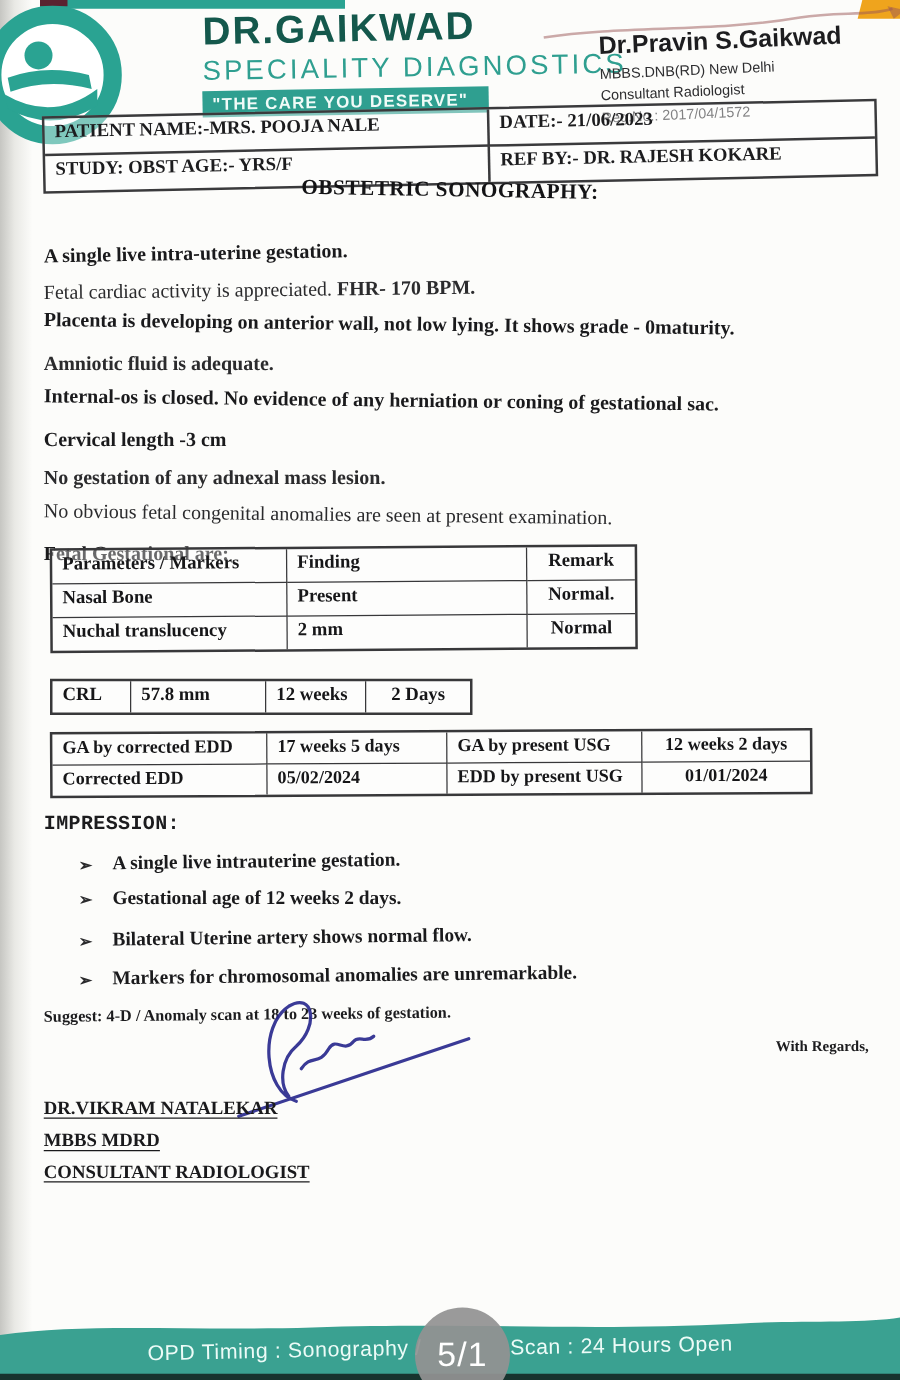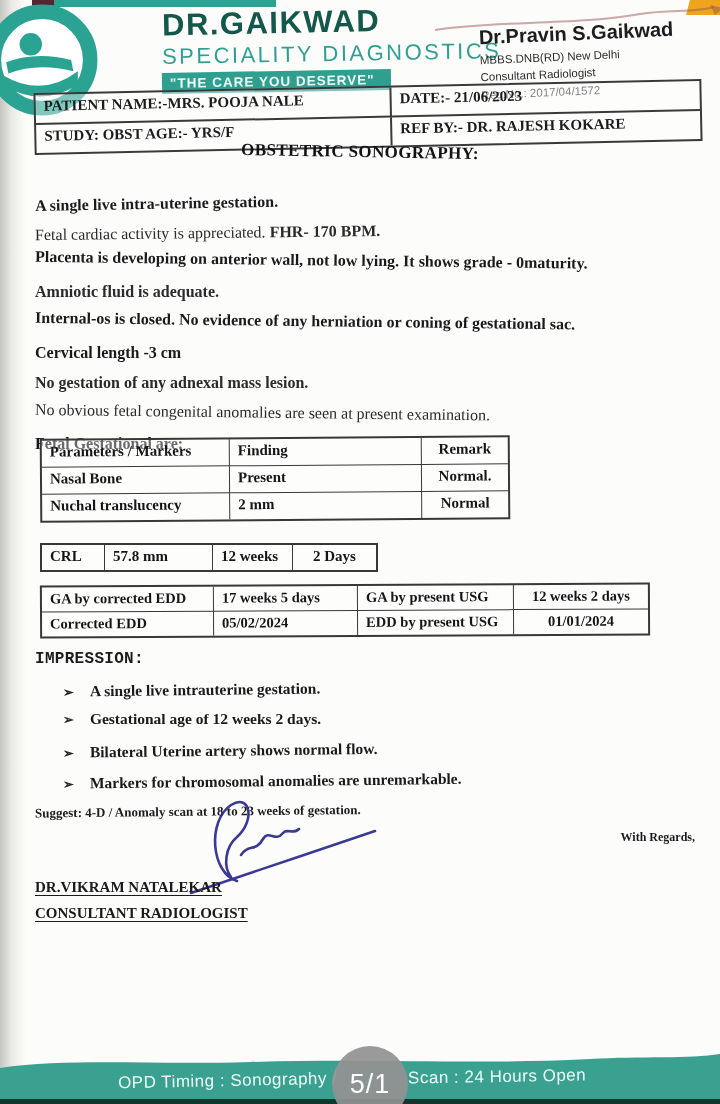--- a/index.html
+++ b/index.html
@@ -190,20 +190,21 @@
 
   <svg class="sig-ink" viewBox="0 0 210 110">
     <g fill="none" stroke="#26268c" stroke-width="2.6" stroke-linecap="round" opacity="0.9">
       <path d="M62,88 C36,80 32,28 56,12 C76,0 80,28 62,44 C50,54 48,74 56,84"></path>
       <path d="M66,62 C74,50 80,60 88,46 C94,36 100,50 108,40 C112,35 118,42 124,36"></path>
       <path d="M16,100 C70,82 140,58 200,38"></path>
     </g>
   </svg>
   <div class="sig-block">
     <div>DR.VIKRAM NATALEKAR</div>
+    <div>MBBS MDRD</div>
     <div>CONSULTANT RADIOLOGIST</div>
   </div>
 
   <svg class="footer-wave" viewBox="0 0 720 52" preserveAspectRatio="none">
     <path d="M0,16 C70,6 150,13 250,10 C380,6 470,13 590,7 C640,4 690,7 720,2 L720,52 L0,52 Z" fill="#3aa191"></path>
     <rect x="0" y="47" width="720" height="5" fill="#17332e"></rect>
   </svg>
   <div class="footer-text ft-left">OPD Timing : Sonography /</div>
   <div class="footer-text ft-right">Scan : 24 Hours Open</div>
 

